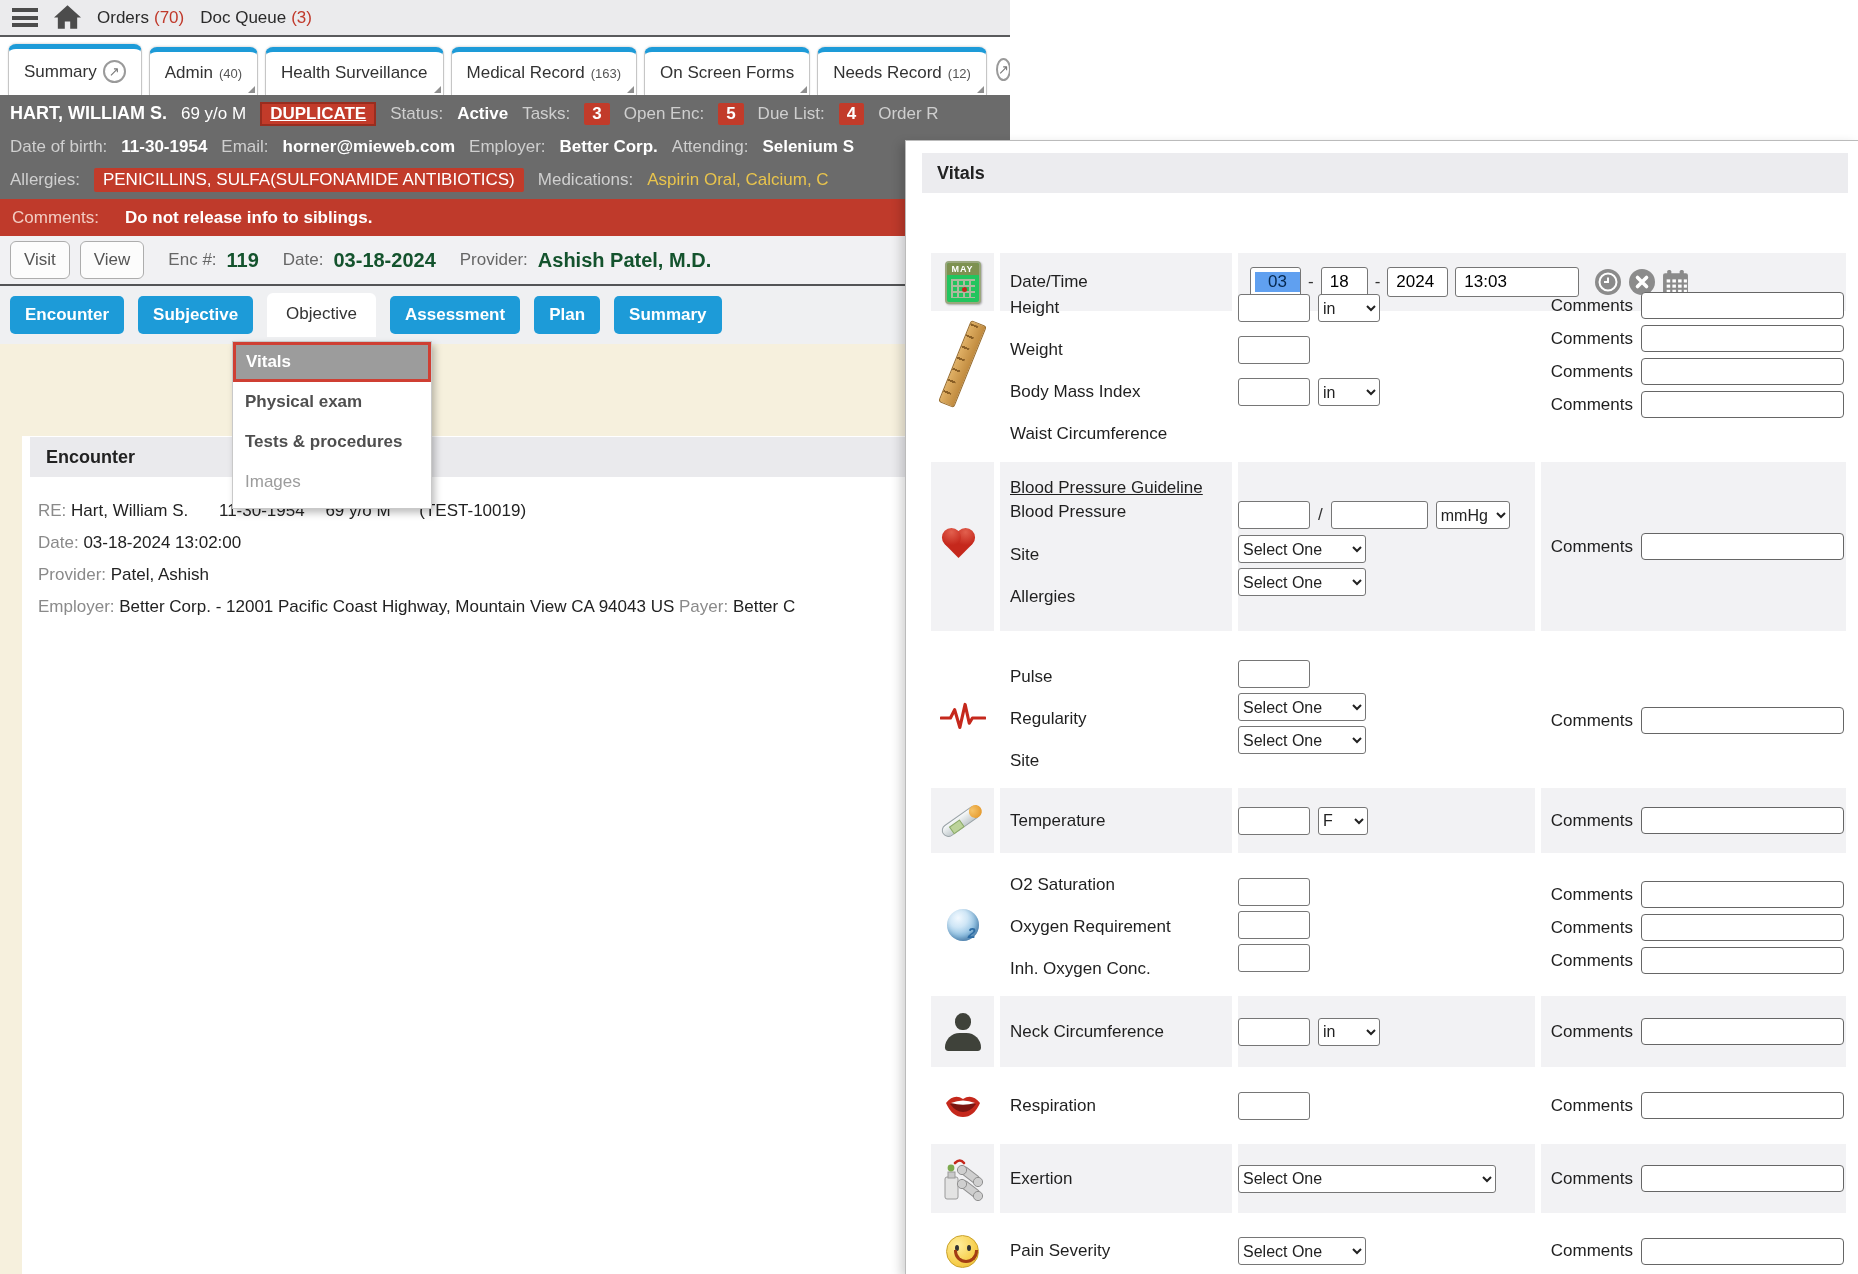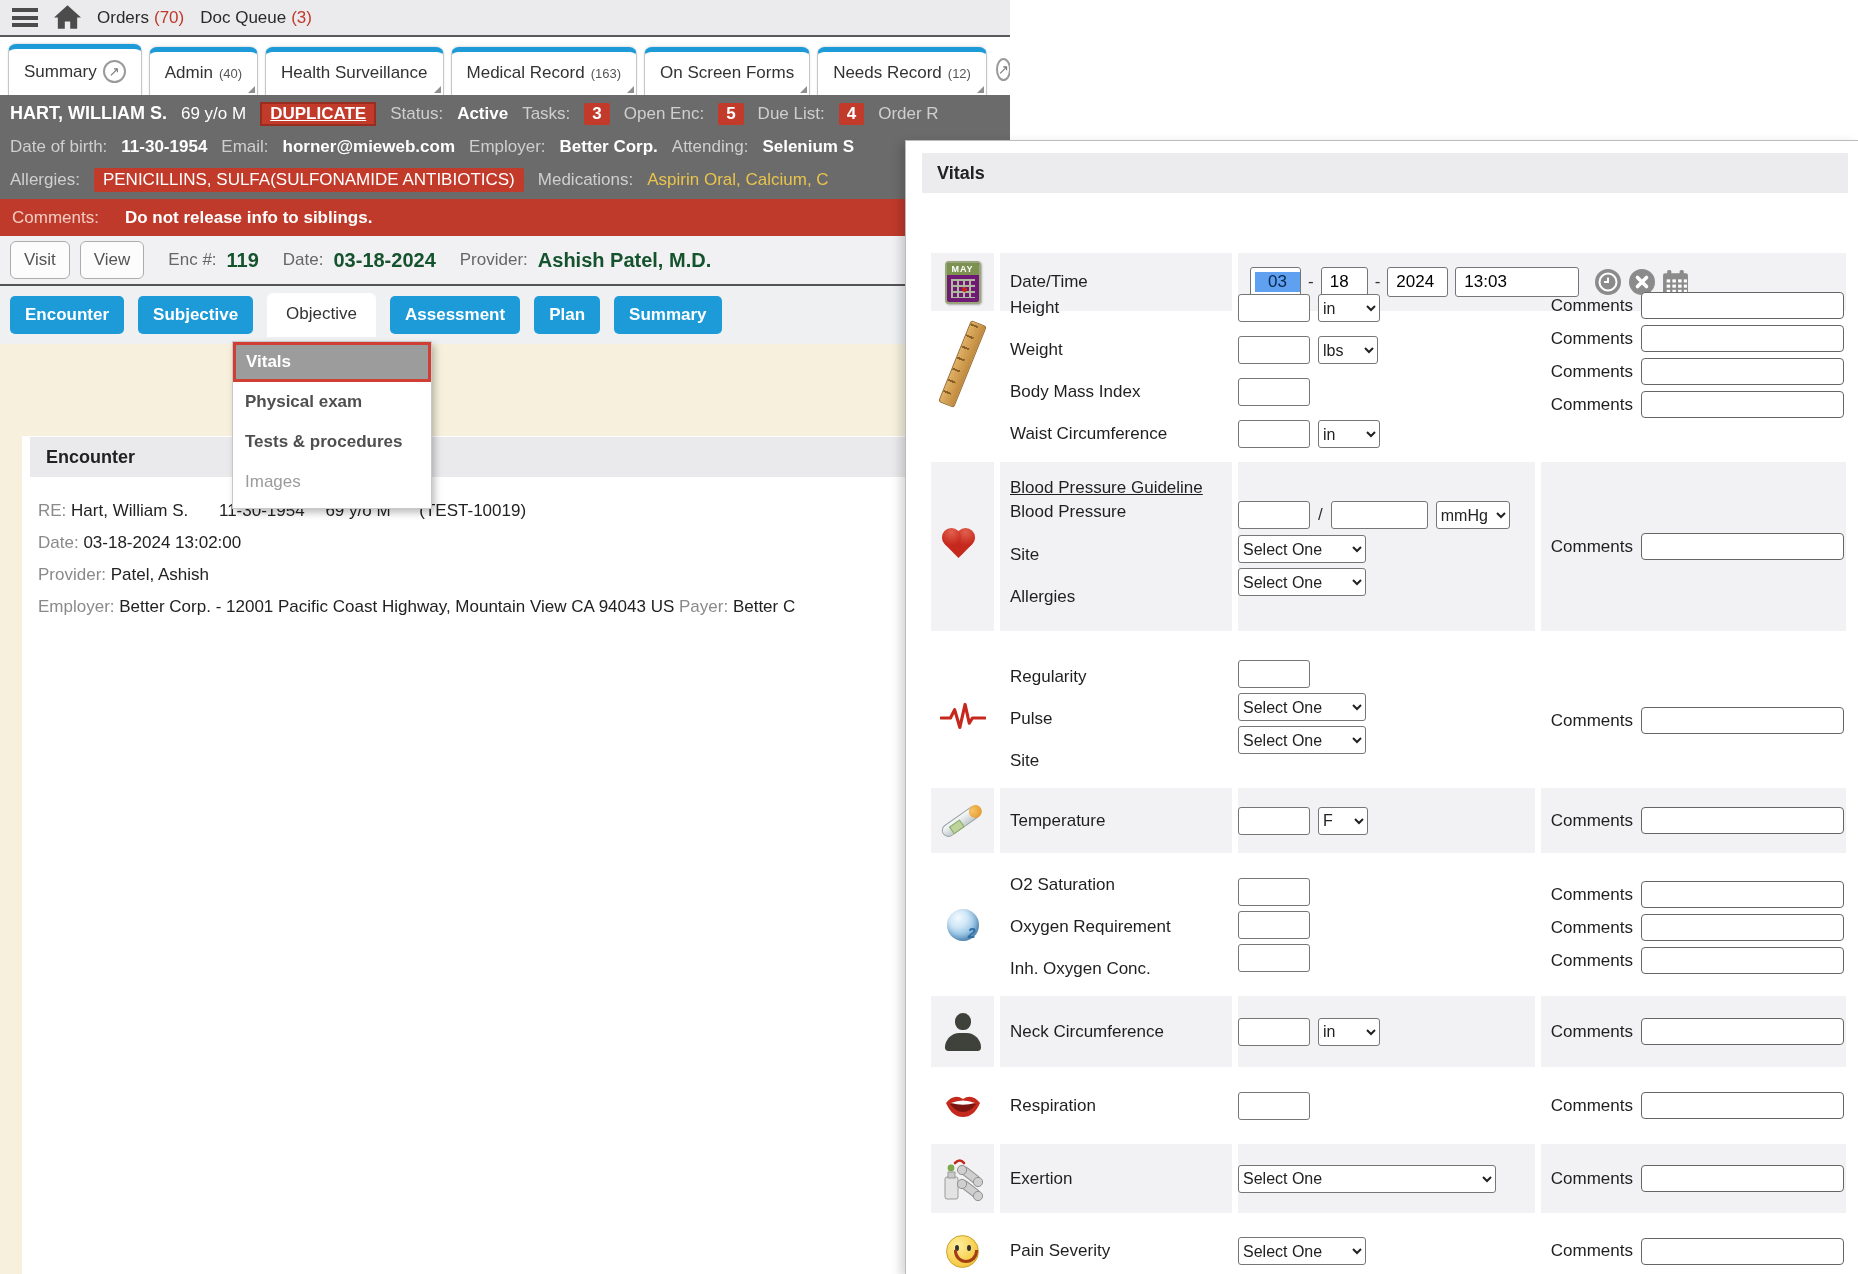--- a/index.html
+++ b/index.html
@@ -134,21 +134,21 @@
   .sec-bp .c-comments { display:flex; align-items:center; }
 
   .sec-pu .c-fields { padding-top:12px; }
   .sec-pu .c-comments { padding-top:56px; }
   .sec-o2 .c-fields { padding-top:22px; }
   .o2-in { display:block; margin-bottom:5px; }
   .sec-o2 .c-comments { padding-top:22px; }
   .fld-inline { display:flex; align-items:center; gap:8px; }
 
   
-  .ic-calmay { width:36px; height:43px; background:#701a75; border:2px solid #9aa77d; border-radius:4px;
+  .ic-calmay { width:36px; height:43px; background:#22c55e; border:2px solid #9aa77d; border-radius:4px;
     box-shadow:1px 1px 2px rgba(0,0,0,.3); position:relative; overflow:hidden; }
   .cm-head { background:#7d9150; color:#fff; font-size:9px; font-weight:bold; text-align:center;
     line-height:12px; letter-spacing:1px; }
   .cm-grid { position:absolute; left:4px; right:4px; top:16px; bottom:4px;
     background-image:repeating-linear-gradient(to bottom,#aeb99e 0 2px,transparent 2px 6px),
       repeating-linear-gradient(to right,#aeb99e 0 2px,transparent 2px 6px); }
   .cm-dot { position:absolute; left:15px; top:24px; width:5px; height:5px; background:#c5281c; border-radius:50%; }
 
   .ic-ruler { width:17px; height:88px; transform:rotate(22deg); background:linear-gradient(to right,#e0b065,#c08a3e);
     border:1px solid #9a6d2c; border-radius:3px; position:relative; }
@@ -396,24 +396,20 @@
           <div class="lbl-row">Body Mass Index</div>
           <div class="lbl-row">Waist Circumference</div>
         </div>
         <div class="c-fields">
           <div class="an-f">
             <input class="vt-input" style="">
             <select class="w-unit"><option>in</option></select>
           </div>
           <div class="an-f">
             <input class="vt-input" style="">
-            <select class="w-lbs"><option>lbs</option></select>
-          </div>
-          <div class="an-f">
-            <input class="vt-input" style="">
           </div>
           <div class="an-f">
             <input class="vt-input" style="">
             <select class="w-unit"><option>in</option></select>
           </div>
         </div>
         <div class="c-comments">
           <div class="cmt">
               <span class="cl">Comments</span>
               <input class="cm-input" style="">
@@ -463,22 +459,22 @@
         </div>
       </div>
 
       <div class="vrow sec-pu">
         <div class="c-icon">
           <svg width="46" height="32" viewBox="0 0 44 30">
             <polyline points="1,16 10,16 14,8 19,25 24,3 28,21 31,16 43,16" fill="none" stroke="#c5281c" stroke-width="3" stroke-linejoin="round" stroke-linecap="round"></polyline>
           </svg>
         </div>
         <div class="c-label">
+          <div class="lbl-row">Pulse</div>
           <div class="lbl-row">Regularity</div>
-          <div class="lbl-row">Pulse</div>
           <div class="lbl-row">Site</div>
         </div>
         <div class="c-fields">
           <input class="vt-input" style="">
           <select class="w-sel1 stack-sel"><option>Select One</option></select>
           <select class="w-sel1 stack-sel"><option>Select One</option></select>
         </div>
         <div class="c-comments">
           <div class="cmt">
               <span class="cl">Comments</span>

